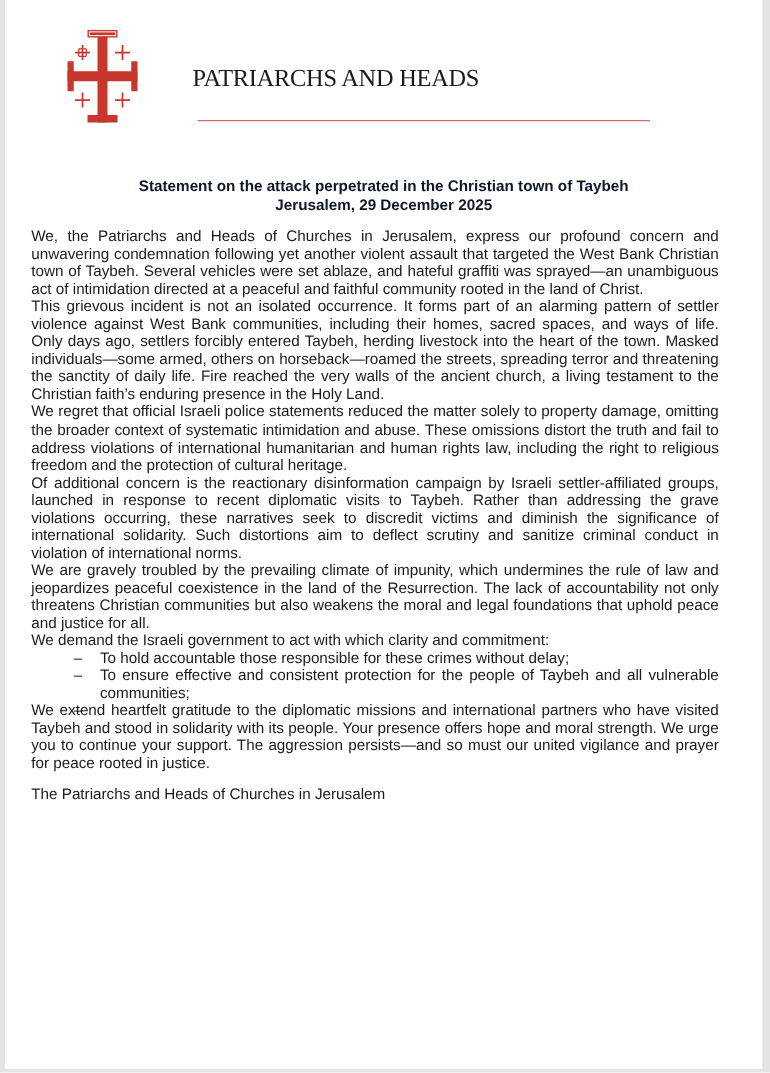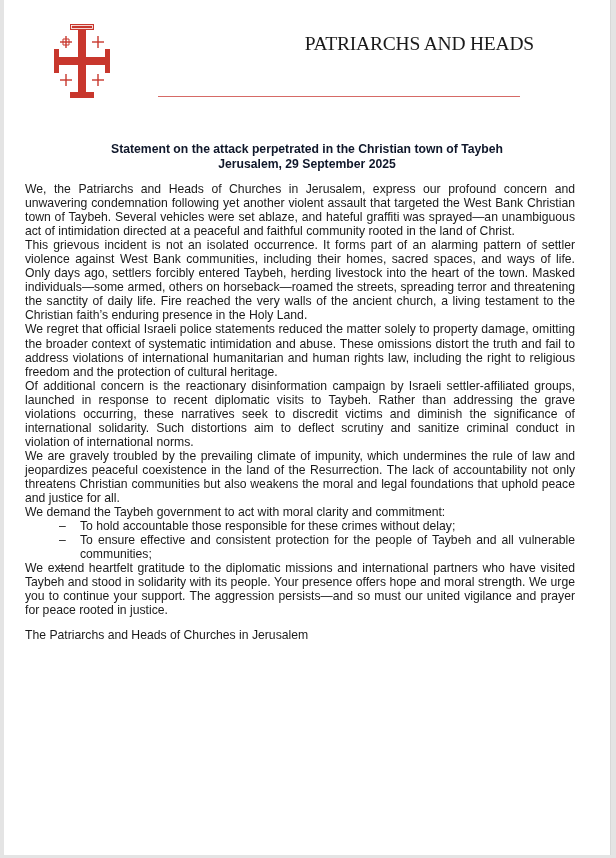--- a/index.html
+++ b/index.html
@@ -5,21 +5,21 @@
   html, body { margin: 0; padding: 0; }
   body {
     width: 616px; height: 858px; background: #e4e4e4; position: relative; overflow: hidden;
   }
   .page {
     position: absolute; left: 4px; top: 0; width: 606px; height: 855px;
     background: #ffffff; border-right: 1px solid #d8d8d8;
   }
   .logo { position: absolute; left: 49px; top: 23px; width: 58px; height: 76px; }
   .org {
-    position: absolute; left: 150px; top: 32px; width: 380px; text-align: right;
+    position: absolute; left: 150px; top: 52px; width: 380px; text-align: left;
     font-family: "Liberation Serif", serif; color: #1a1a1a; font-size: 19.5px; line-height: 24px;
     letter-spacing: -0.2px;
   }
   .org-rule {
     position: absolute; left: 154px; top: 96px; width: 362px; height: 1px; background: #d66a66;
   }
   .title {
     position: absolute; left: 10px; top: 142px; width: 586px; text-align: center;
     font-family: "Liberation Sans", sans-serif; font-weight: bold; font-size: 12.2px; line-height: 15px; color: #0f172a;
   }
@@ -74,30 +74,30 @@
     </g>
   </svg>
 
   <div class="org">
     <div>PATRIARCHS AND HEADS</div>
   </div>
   <div class="org-rule"></div>
 
   <div class="title">
     <div>Statement on the attack perpetrated in the Christian town of Taybeh</div>
-    <div>Jerusalem, 29 September 2025</div>
+    <div>Jerusalem, 29 December 2025</div>
   </div>
 
   <div class="body">
     <p>We, the Patriarchs and Heads of Churches in Jerusalem, express our profound concern and unwavering condemnation following yet another violent assault that targeted the West Bank Christian town of Taybeh. Several vehicles were set ablaze, and hateful graffiti was sprayed—an unambiguous act of intimidation directed at a peaceful and faithful community rooted in the land of Christ.</p>
     <p>This grievous incident is not an isolated occurrence. It forms part of an alarming pattern of settler violence against West Bank communities, including their homes, sacred spaces, and ways of life. Only days ago, settlers forcibly entered Taybeh, herding livestock into the heart of the town. Masked individuals—some armed, others on horseback—roamed the streets, spreading terror and threatening the sanctity of daily life. Fire reached the very walls of the ancient church, a living testament to the Christian faith’s enduring presence in the Holy Land.</p>
     <p>We regret that official Israeli police statements reduced the matter solely to property damage, omitting the broader context of systematic intimidation and abuse. These omissions distort the truth and fail to address violations of international humanitarian and human rights law, including the right to religious freedom and the protection of cultural heritage.</p>
     <p>Of additional concern is the reactionary disinformation campaign by Israeli settler-affiliated groups, launched in response to recent diplomatic visits to Taybeh. Rather than addressing the grave violations occurring, these narratives seek to discredit victims and diminish the significance of international solidarity. Such distortions aim to deflect scrutiny and sanitize criminal conduct in violation of international norms.</p>
     <p>We are gravely troubled by the prevailing climate of impunity, which undermines the rule of law and jeopardizes peaceful coexistence in the land of the Resurrection. The lack of accountability not only threatens Christian communities but also weakens the moral and legal foundations that uphold peace and justice for all.</p>
-    <p>We demand the Taybeh government to act with moral clarity and commitment:</p>
+    <p>We demand the Israeli government to act with which clarity and commitment:</p>
     <ul>
       <li>
         <span class="dash">–</span>
         <span>To hold accountable those responsible for these crimes without delay;</span>
       </li>
       <li>
         <span class="dash">–</span>
         <span>To ensure effective and consistent protection for the people of Taybeh and all vulnerable communities;</span>
       </li>
       <li>

